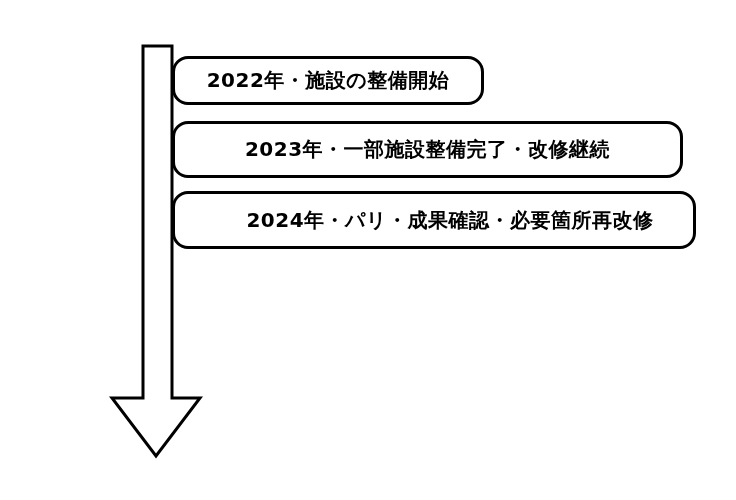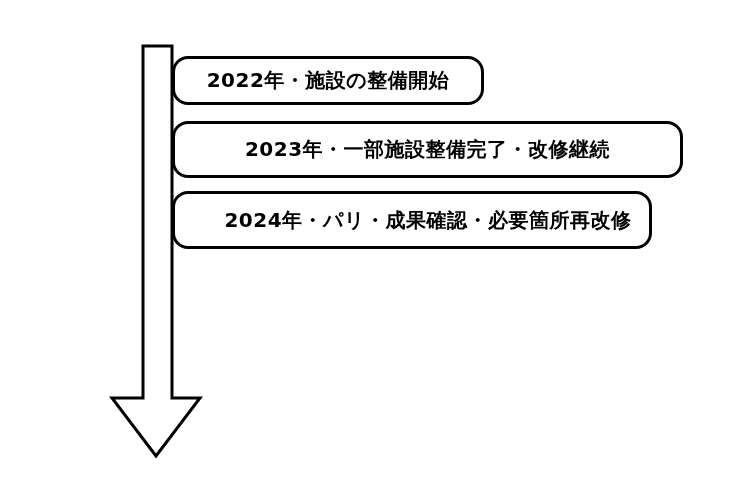--- a/index.html
+++ b/index.html
@@ -34,21 +34,21 @@
     justify-content: center;
     font-weight: bold;
     font-size: 20px;
     color: #000000;
     letter-spacing: 0.5px;
     white-space: nowrap;
     padding: 0 12px;
   }
   .box-1 { left: 172px; top: 56px;  width: 312px; height: 49px; }
   .box-2 { left: 172px; top: 121px; width: 511px; height: 57px; }
-  .box-3 { left: 172px; top: 191px; width: 480px; height: 58px; padding-left: 44px; }
+  .box-3 { left: 172px; top: 191px; width: 524px; height: 58px; padding-left: 44px; }
   .box-4 { left: 172px; top: 294px; width: 474px; height: 67px; }
 </style>
 </head>
 <body>
 
 <div class="canvas">
 
   <svg class="arrow-svg" viewBox="0 0 736 500" xmlns="http://www.w3.org/2000/svg" aria-hidden="true">
     <polygon points="143,46 172,46 172,398 200,398 156,456 112,398 143,398" fill="#ffffff" stroke="#000000" stroke-width="3" stroke-linejoin="miter"></polygon>
   </svg>

